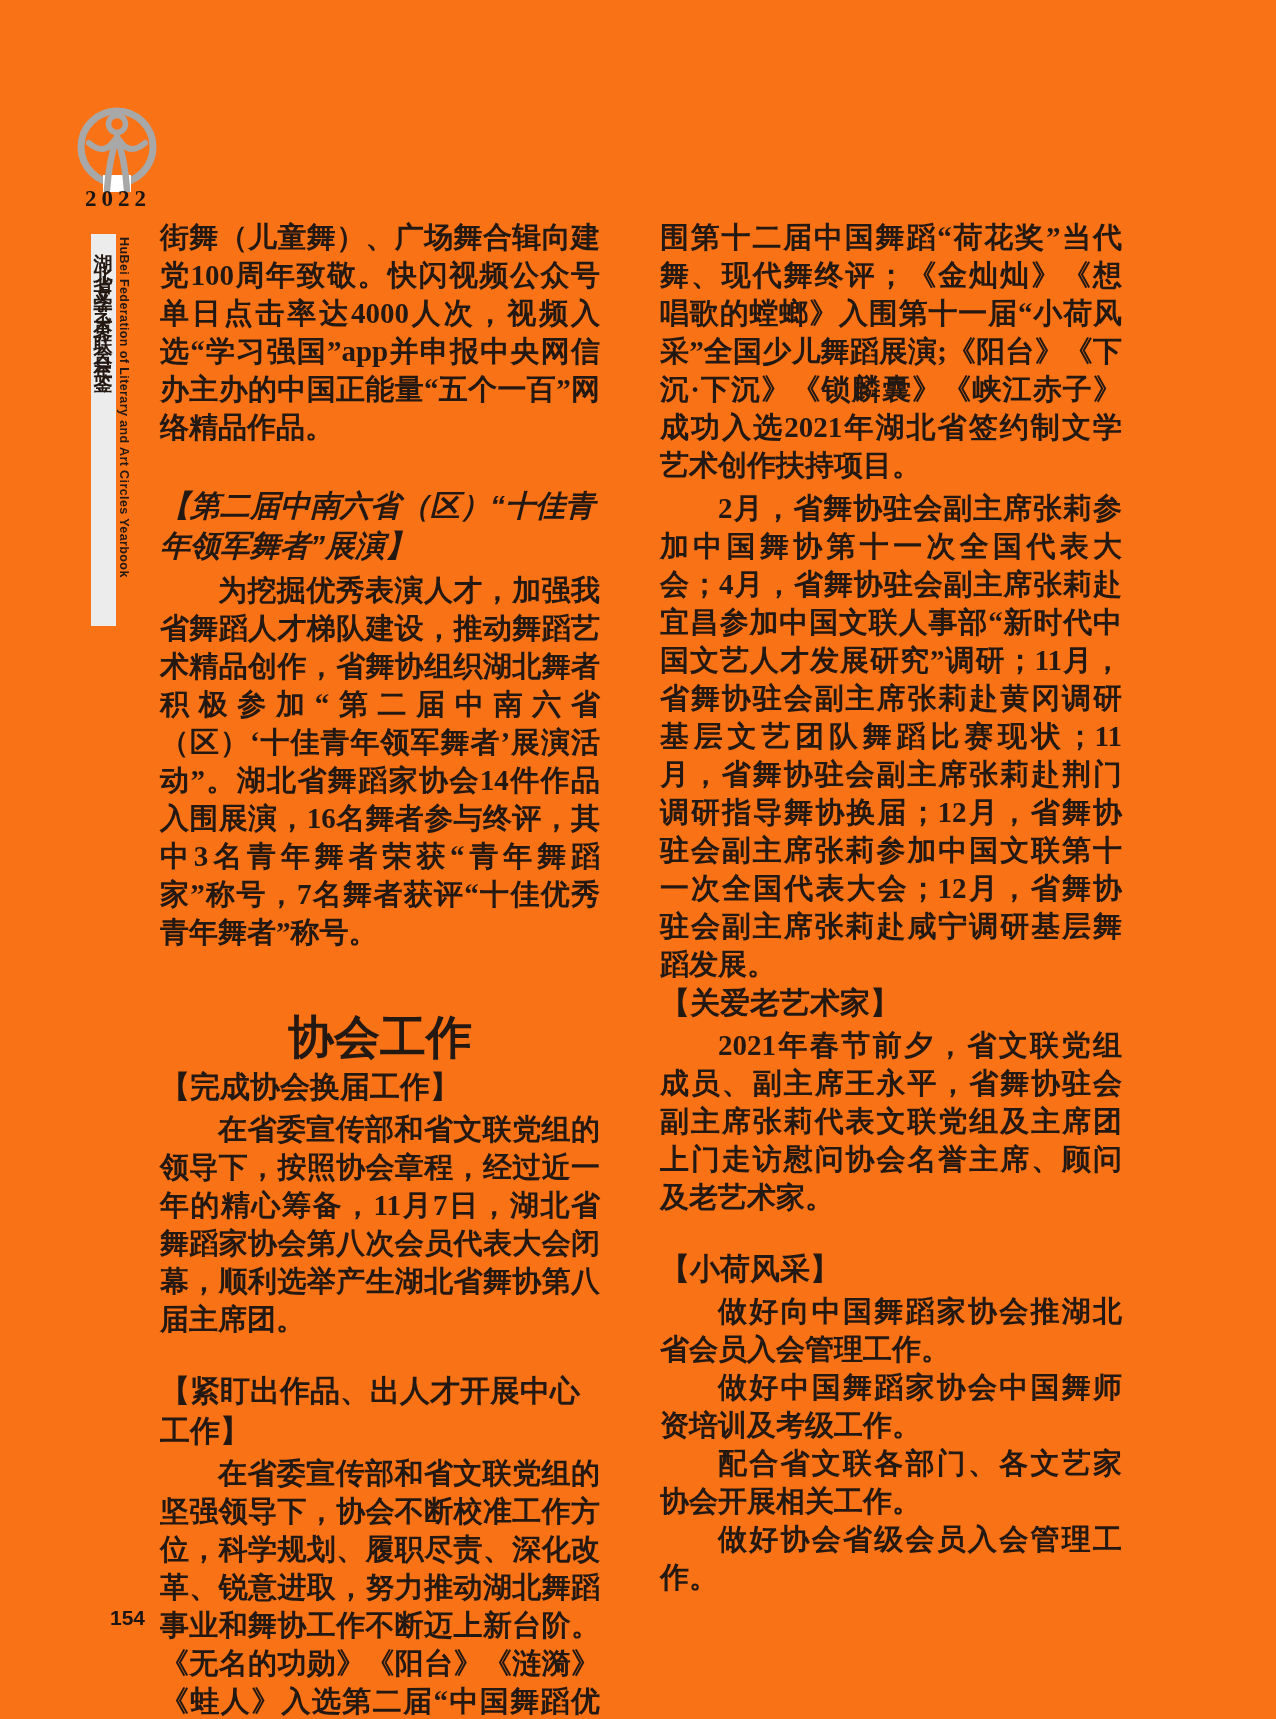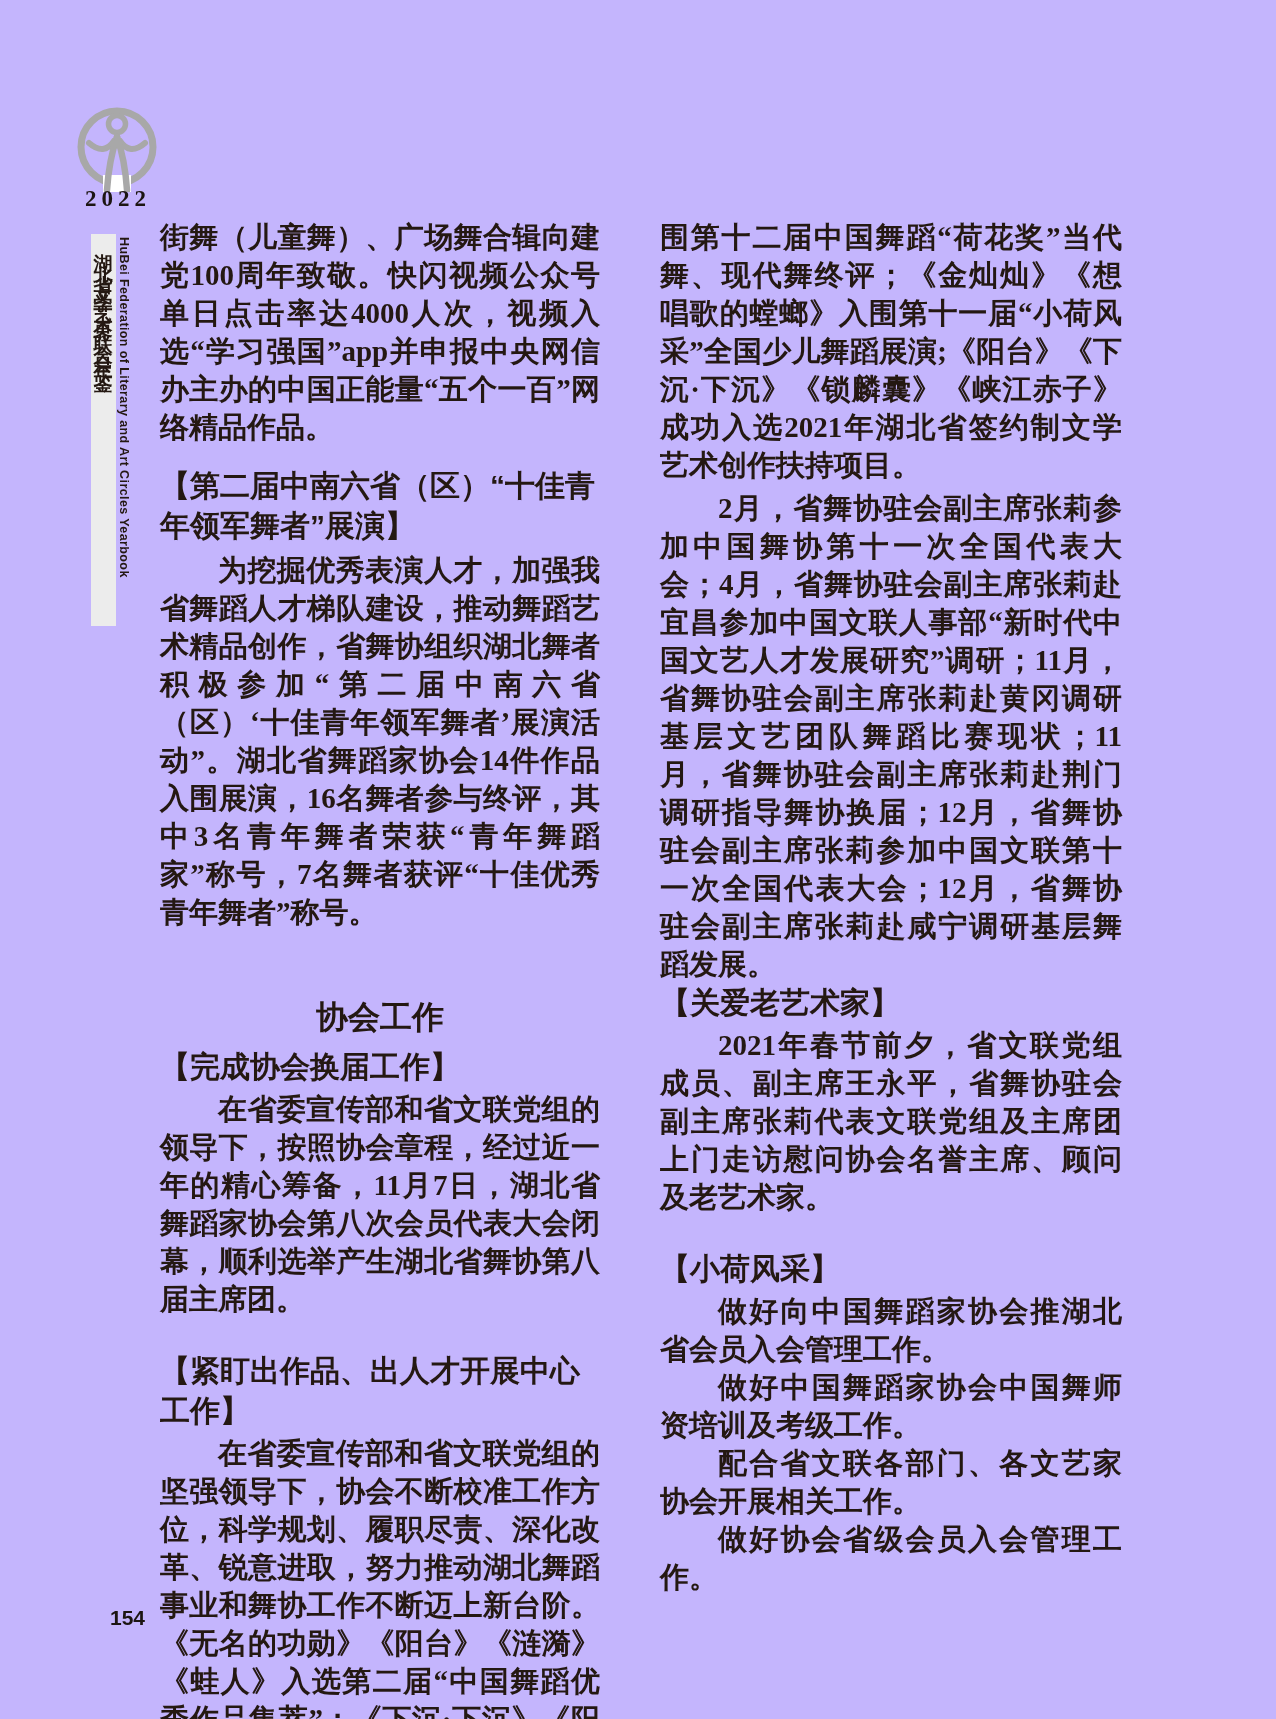--- a/index.html
+++ b/index.html
@@ -1,16 +1,16 @@
 <!DOCTYPE html>
 <html><head>
 <meta charset="utf-8">
 <style>
   html,body{margin:0;padding:0;background:#ffffff;}
-  .page{position:relative;width:1276px;height:1719px;background:#c4b5fd;overflow:hidden;
+  .page{position:relative;width:1276px;height:1719px;background:#f97316;overflow:hidden;
         color:#241812;}
   
   .logo{position:absolute;left:76px;top:106px;width:82px;height:86px;}
   .year{position:absolute;left:62px;top:186px;width:112px;text-align:center;
         font-family:"Liberation Serif","DejaVu Serif",serif;font-weight:bold;
         font-size:23px;letter-spacing:5px;color:#1c1512;}
   .strip-cn{position:absolute;left:91px;top:234px;width:25px;height:392px;
         background:#ececec;writing-mode:vertical-rl;text-orientation:upright;
         font-family:"Liberation Serif","DejaVu Serif",serif;font-weight:bold;
         font-size:19px;letter-spacing:10px;line-height:25px;color:#241812;
@@ -26,23 +26,23 @@
   .col{position:absolute;top:218px;
         font-family:"Liberation Serif","DejaVu Serif",serif;font-weight:bold;
         font-size:29px;line-height:38px;text-align:justify;color:#241812;}
   .col-left{left:160px;width:440px;}
   .col-right{left:660px;width:462px;}
   .para{margin:0;text-indent:58px;}
   .para.cont{text-indent:0;}
   .h-entry{font-family:"Liberation Sans","DejaVu Sans",sans-serif;font-weight:bold;
         font-size:30px;line-height:40px;text-align:left;text-indent:0;margin:0;}
   .chapter{font-family:Liberation Sans, sans-serif;font-weight:bold;
-        font-size:32px;line-height:60px;text-align:center;text-indent:0;margin:0;}
+        font-size:46px;line-height:60px;text-align:center;text-indent:0;margin:0;}
   
-  .mt-h{margin-top:20px;}
+  .mt-h{margin-top:40px;font-style:italic;}
   .mt-p{margin-top:5px;}
   .mt-chapter{margin-top:56px;}
   .mt-h2{}
   .mt-h3{margin-top:33px;}
   .mt-p2{margin-top:3px;}
 </style>
 </head>
 <body>
 
 <div class="page">

